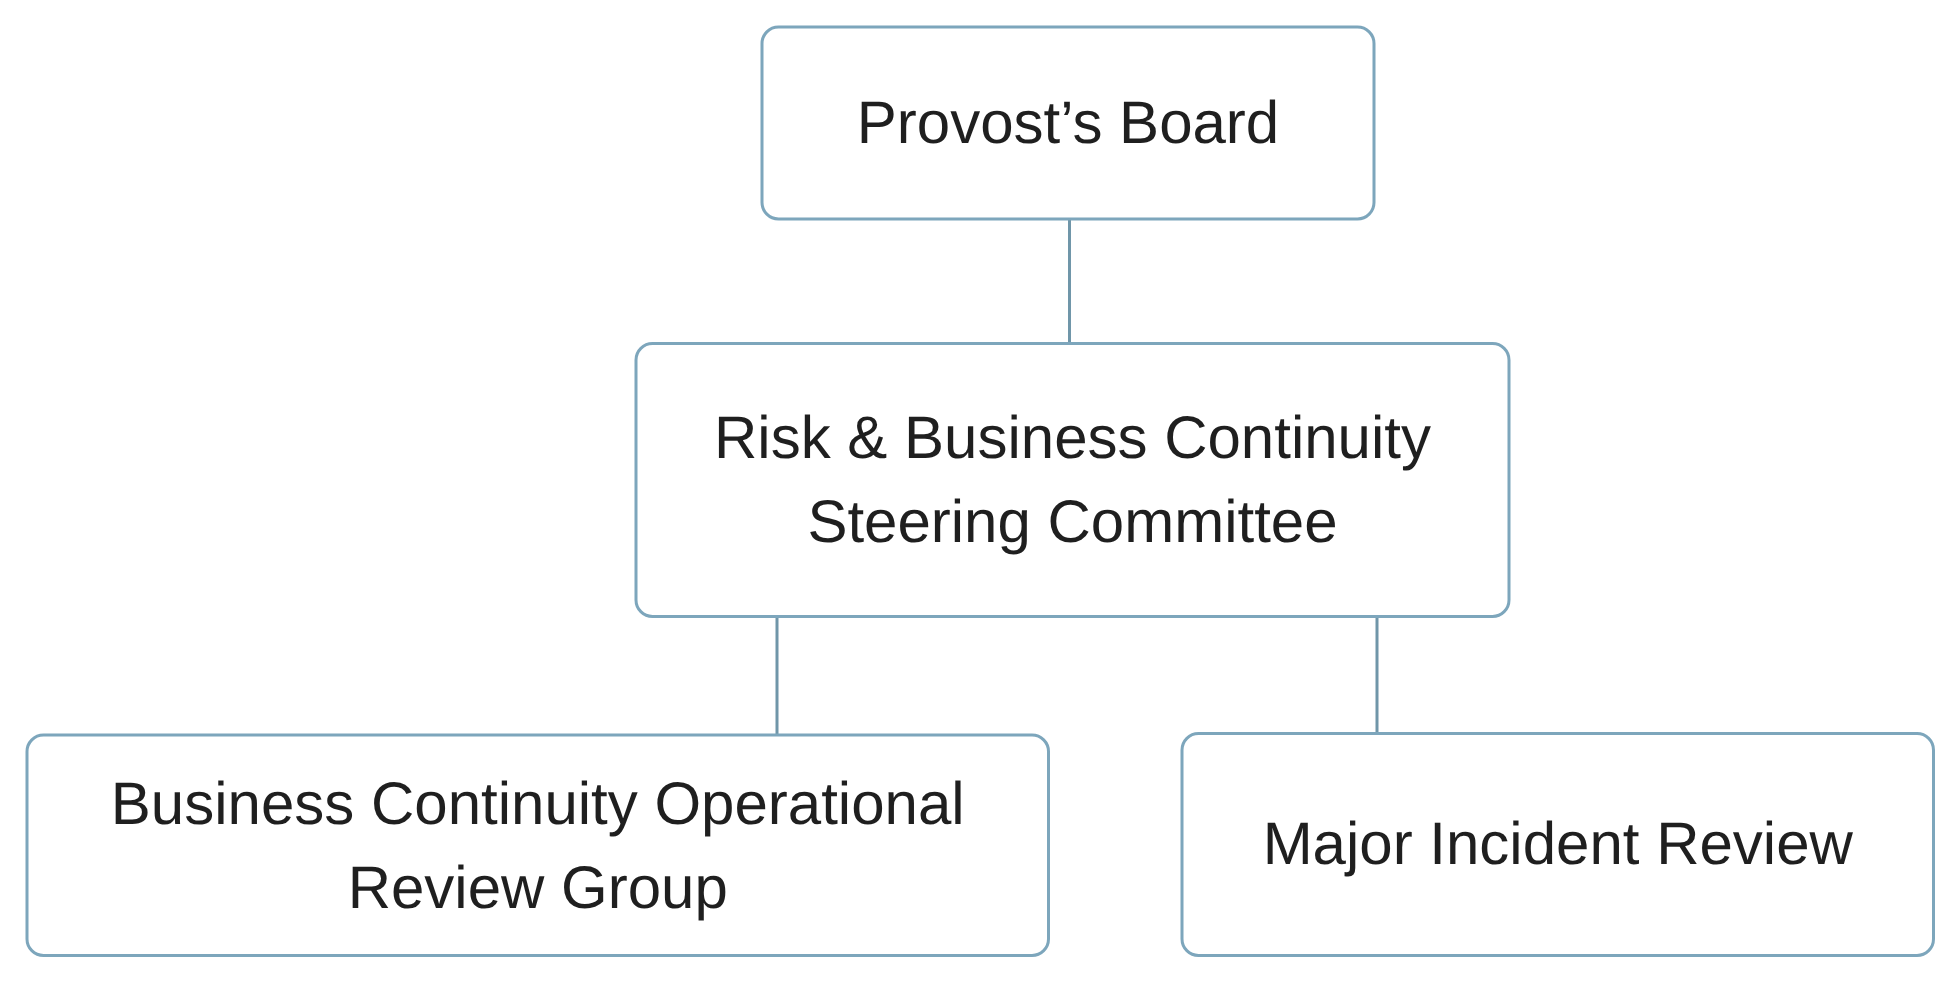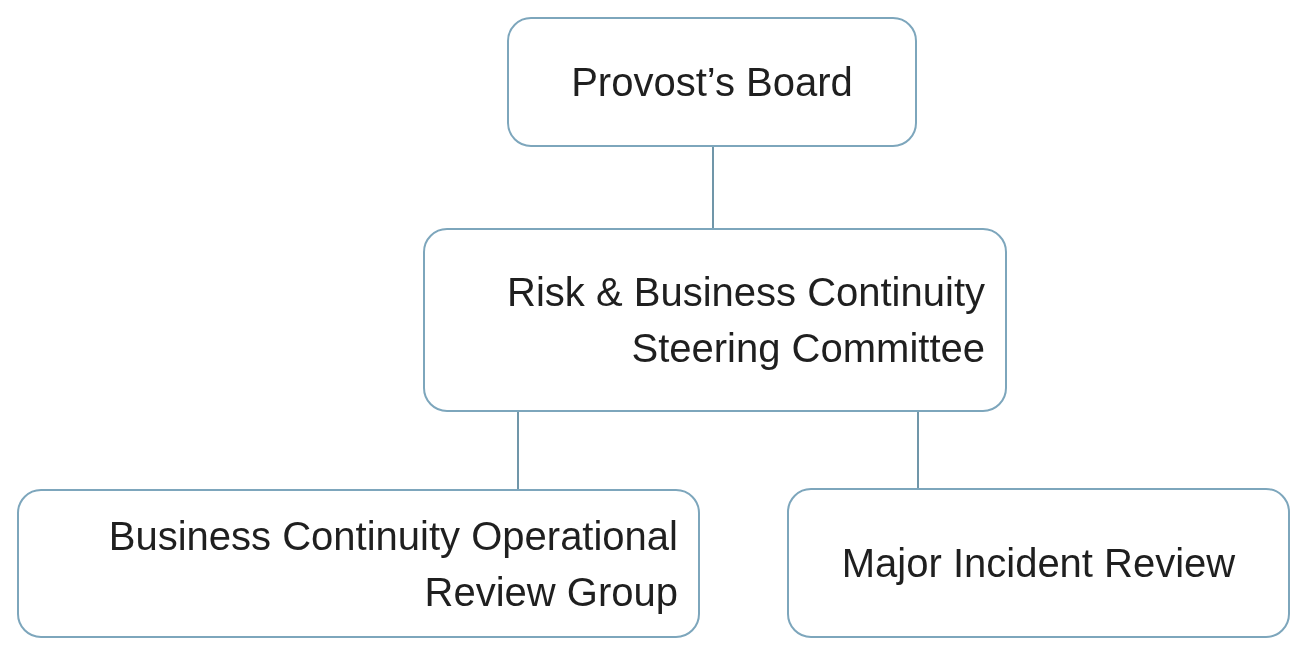--- a/index.html
+++ b/index.html
@@ -14,25 +14,25 @@
     width: 1294px;
     height: 654px;
     background: var(--background, #ffffff);
     overflow: hidden;
   }
 
   .node {
     position: absolute;
     background: var(--box_fill, #ffffff);
     border: 2px solid var(--box_border, #7da6bc);
-    border-radius: 24px;
+    border-radius: 12px;
     display: flex;
     align-items: center;
     justify-content: center;
-    text-align: right;
+    text-align: center;
     z-index: 2;
   }
 
   .node-label {
     font-size: 40px;
     line-height: 1.4;
     color: var(--text, #1f1f1f);
     padding: 0 20px;
   }
 

